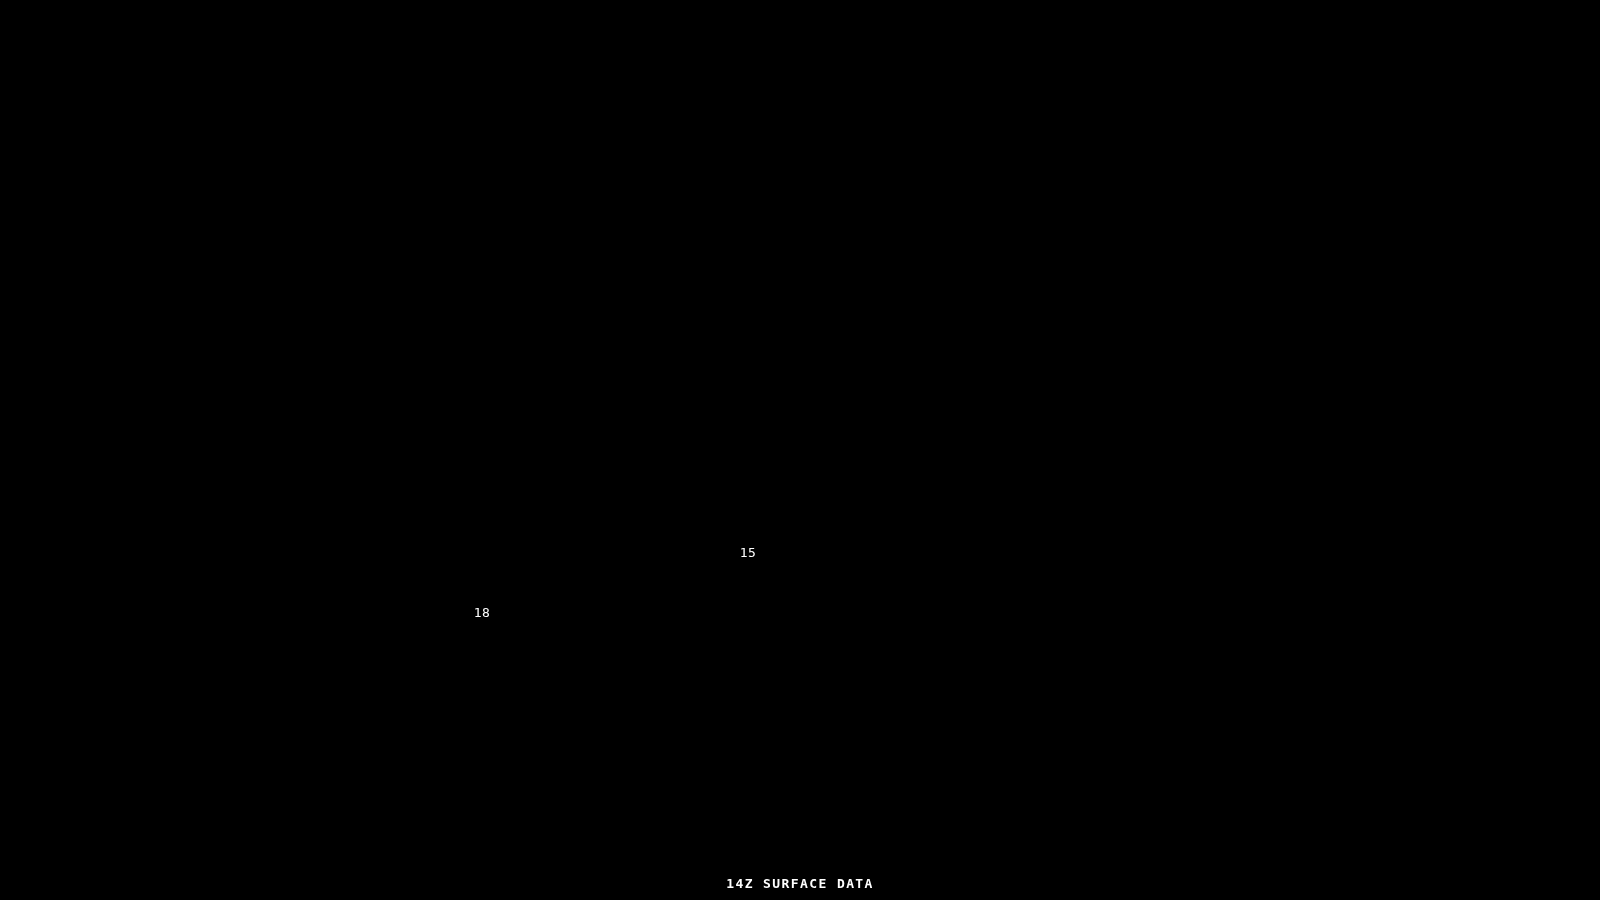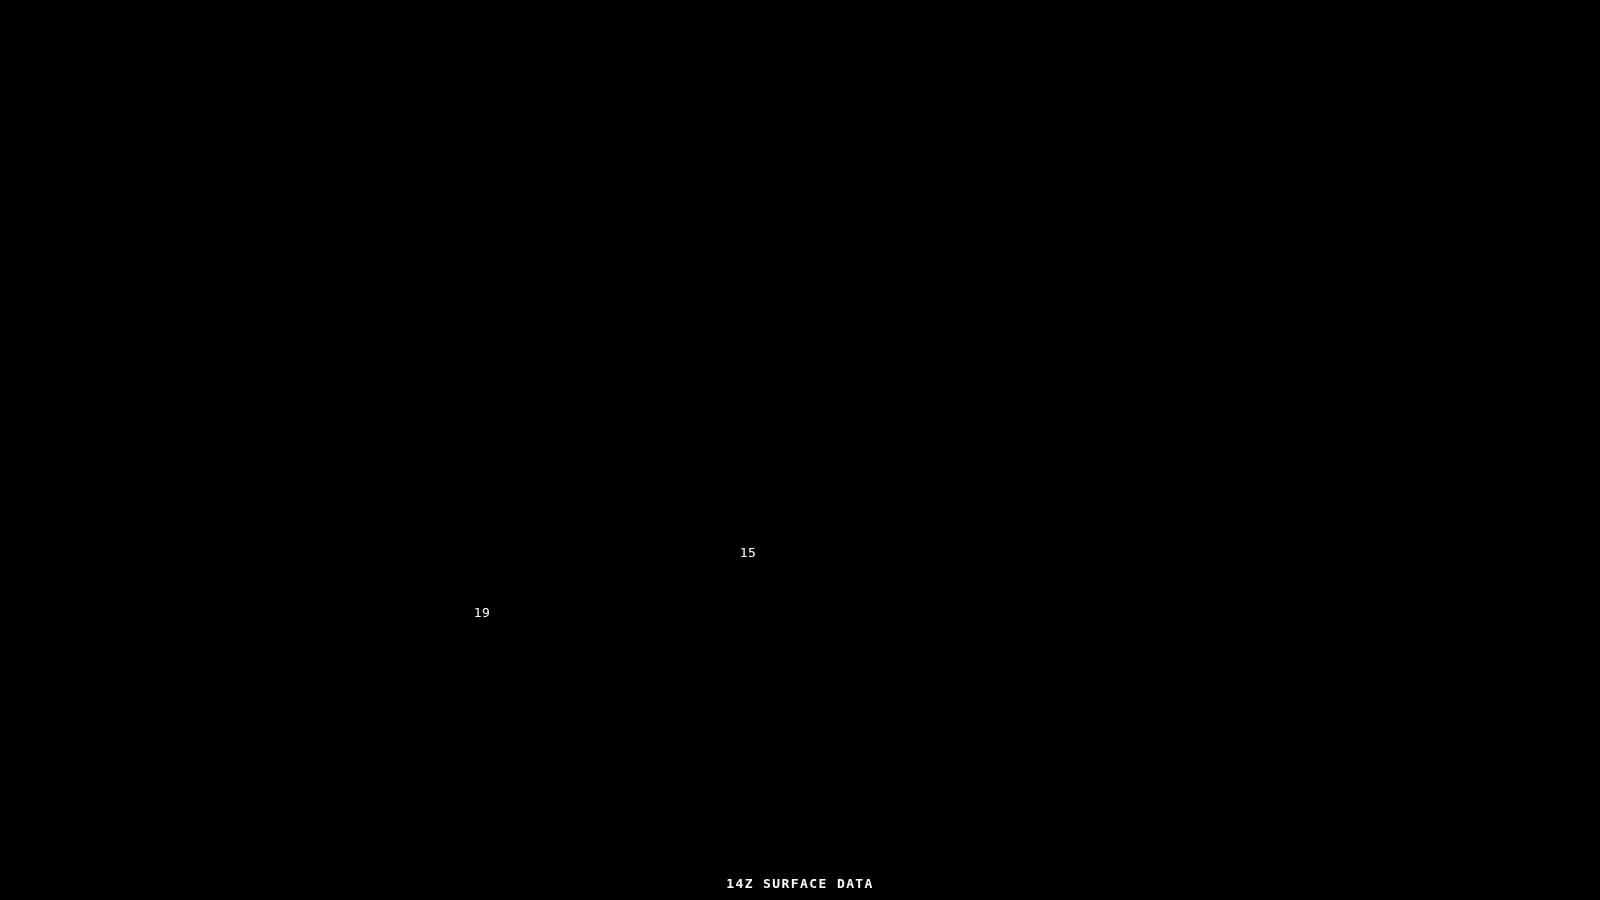--- a/index.html
+++ b/index.html
@@ -46,18 +46,18 @@
     font-weight: bold;
   }
 </style>
 </head>
 <body>
 
 <div id="screen">
 
   <div class="plot-area">
     <div class="station-label" style="left:748px; top:552px;">15</div>
-    <div class="station-label" style="left:482px; top:612px;">19</div>
+    <div class="station-label" style="left:482px; top:612px;">18</div>
   </div>
 
   <div class="footer-title">14Z SURFACE DATA</div>
 
 </div>
 
 </body></html>

